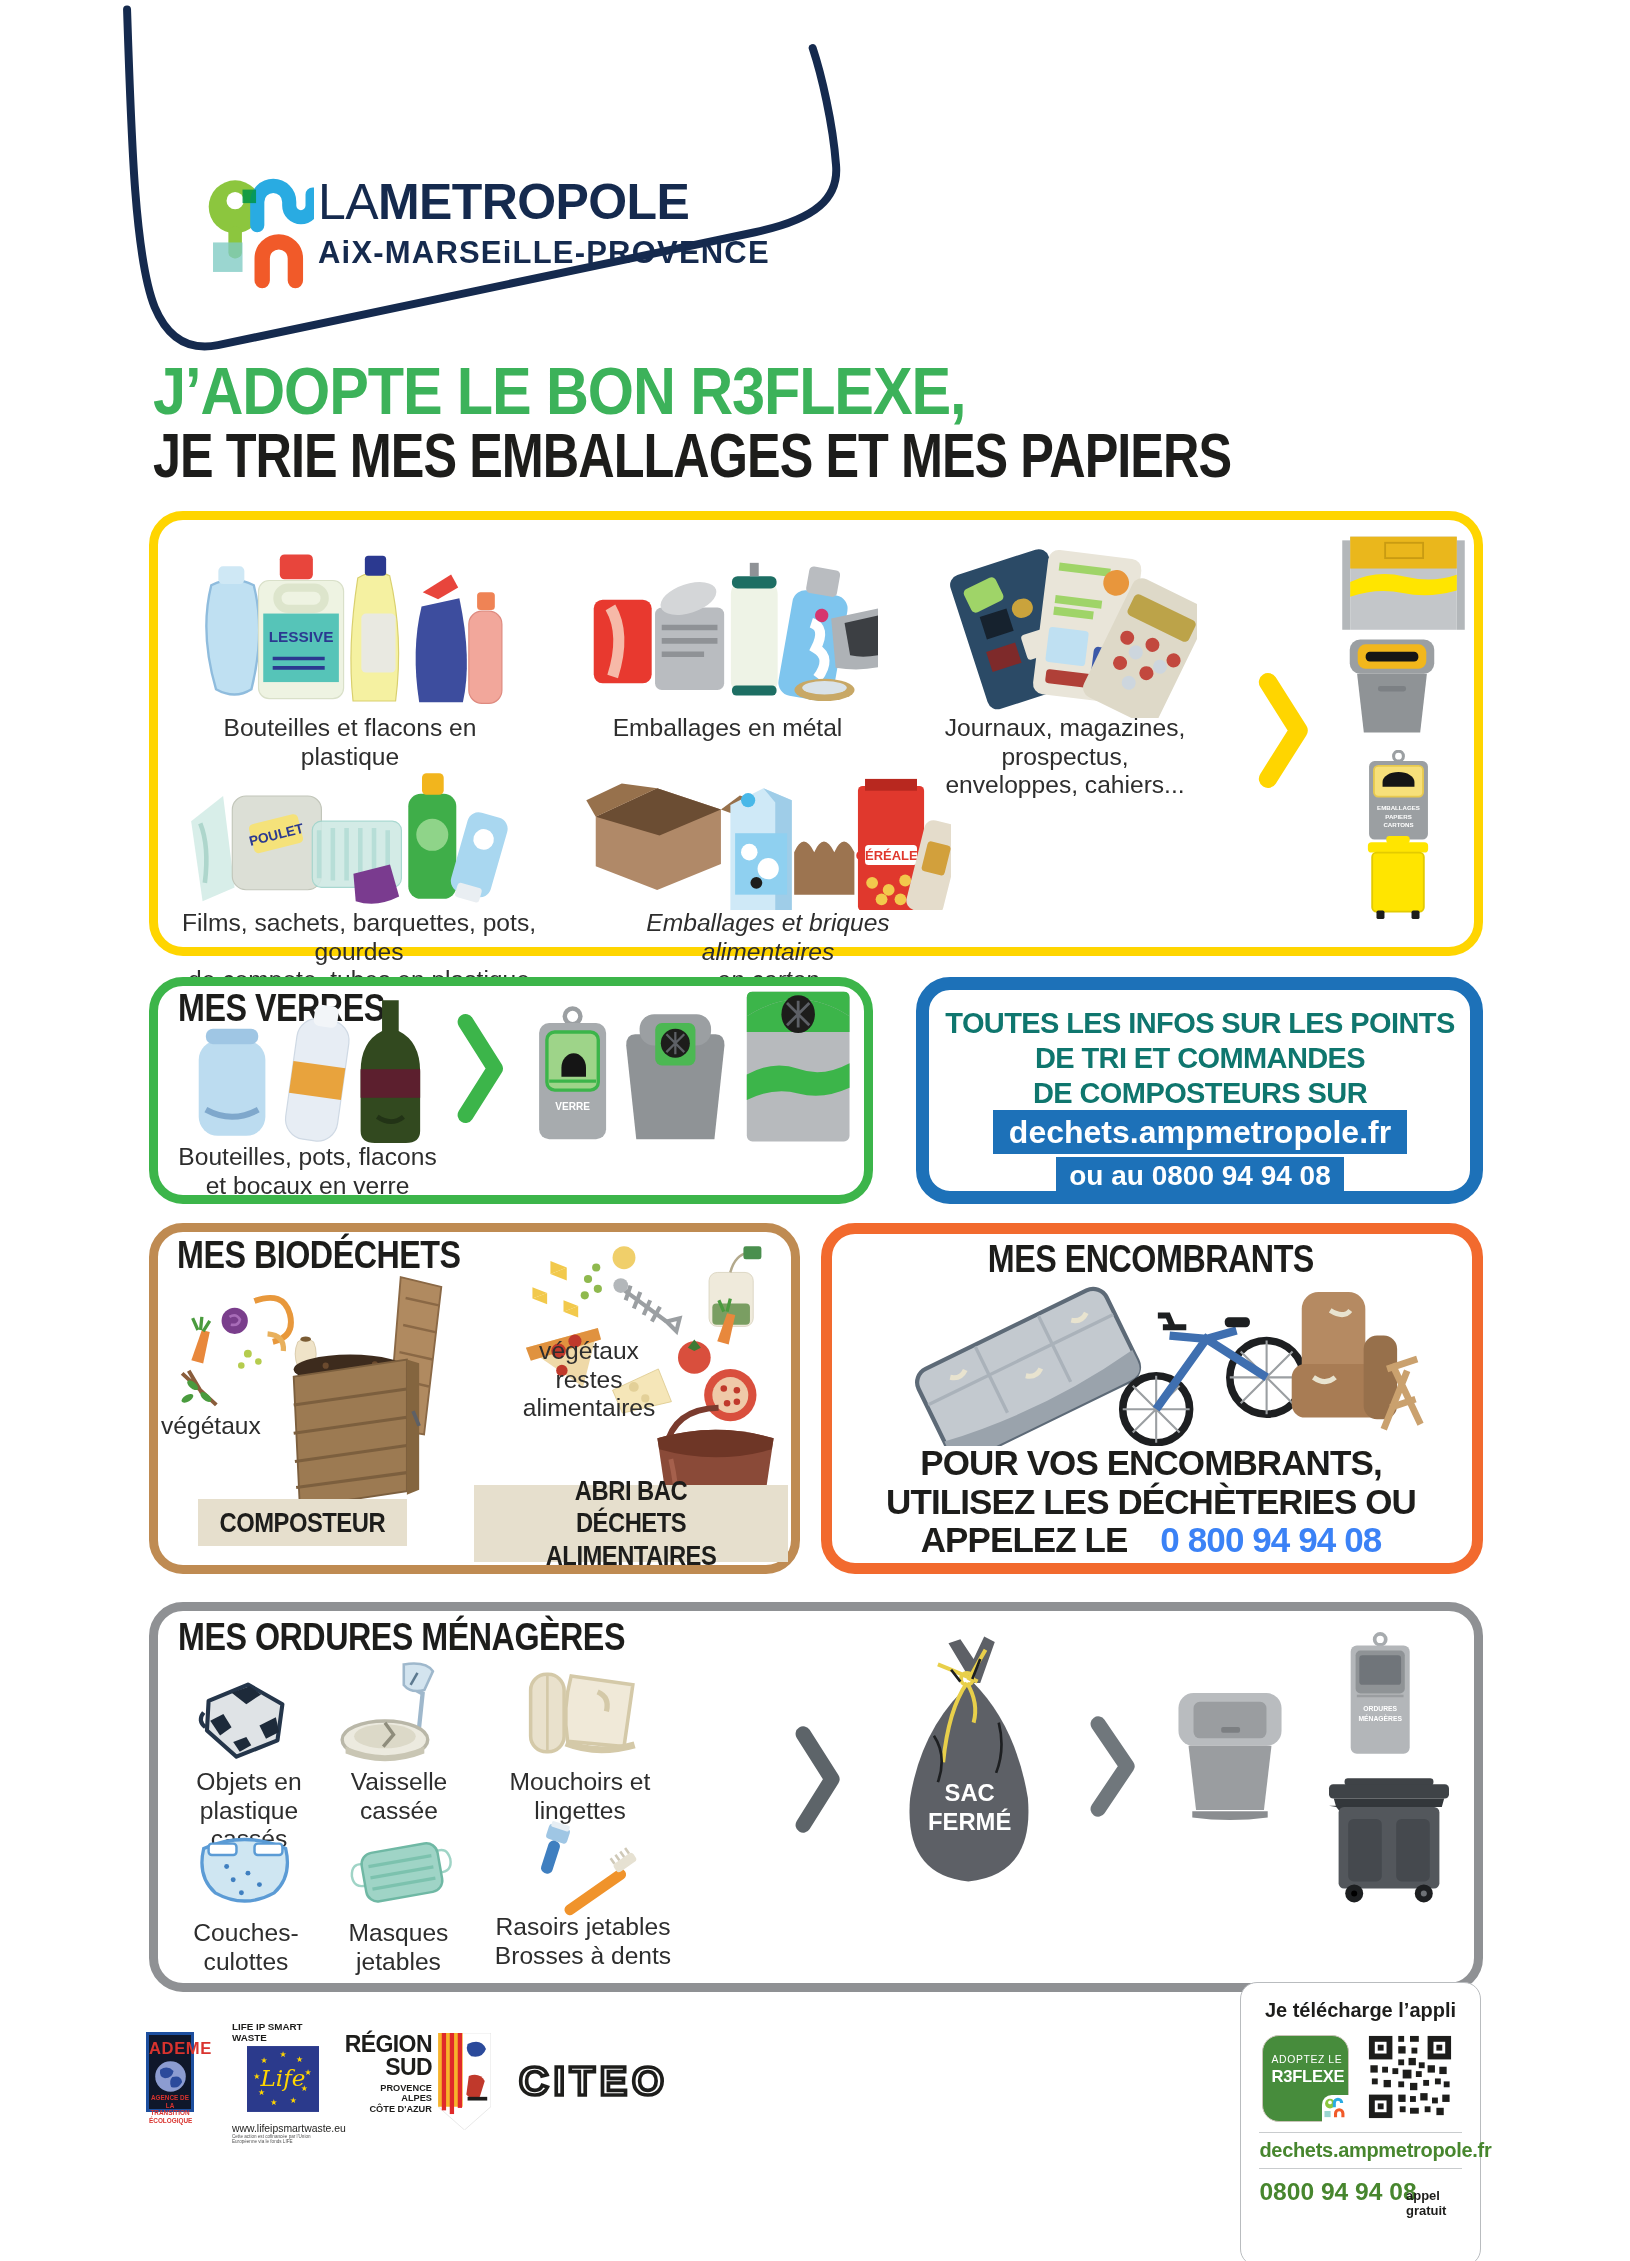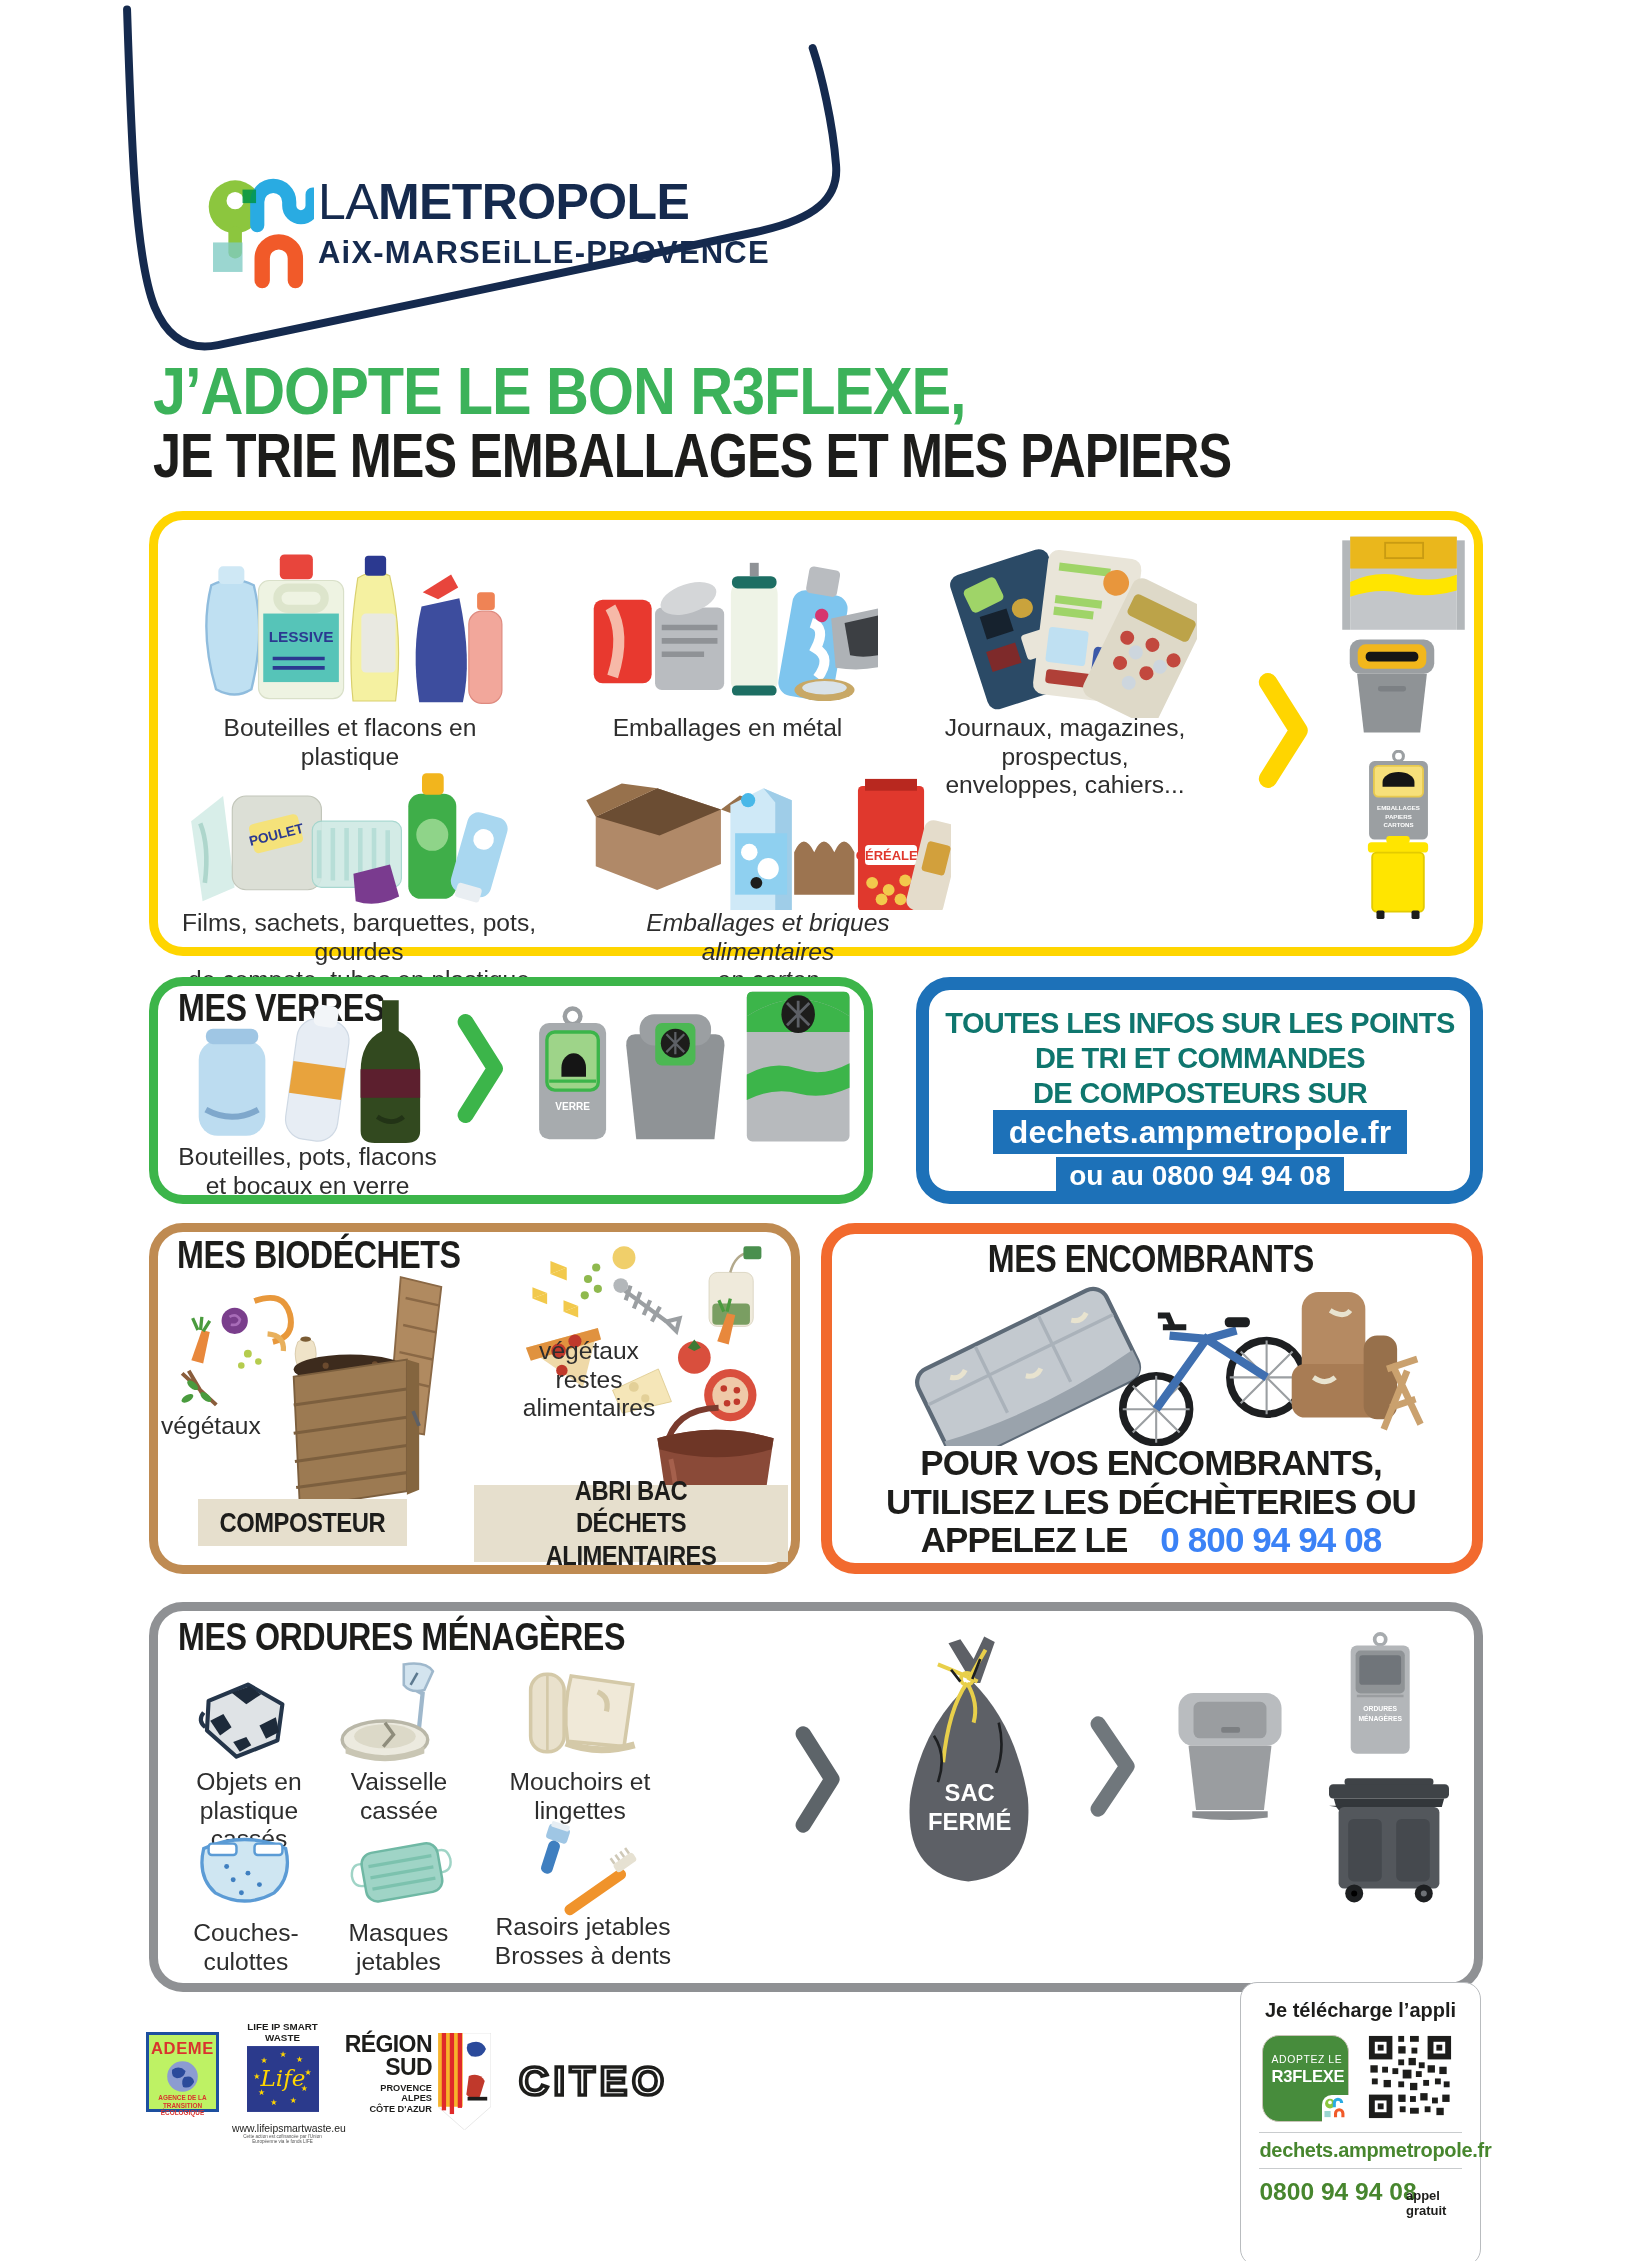--- a/index.html
+++ b/index.html
@@ -565,32 +565,32 @@
     <path d="M22 50 l10 12 12 -12 12 12 12 -12 12 12 12 -12 12 12 12 -12 12 12 12 -12 12 12 12 -12 12 12 10 -12 v-2 h-176 z" fill="#33373b"></path>
     <rect x="26" y="50" width="168" height="136" rx="9" fill="#53575c"></rect>
     <rect x="42" y="70" width="56" height="104" rx="9" fill="#45494e"></rect>
     <rect x="122" y="70" width="56" height="104" rx="9" fill="#45494e"></rect>
     <circle cx="52" cy="194" r="15" fill="#1d1f21"></circle>
       <circle cx="52" cy="194" r="5" fill="#6e7control4"></circle>
     <circle cx="168" cy="194" r="15" fill="#1d1f21"></circle>
       <circle cx="168" cy="194" r="5" fill="#6e7276"></circle>
   </svg>
 
-  <div class="abs" style="left:146px;top:2032px;width:73px;height:80px;border:3.1px solid #1d4f9f;box-sizing:border-box;background:#bef264;text-align:center;">
+  <div class="abs" style="left:146px;top:2032px;width:48px;height:80px;border:3.1px solid #1d4f9f;box-sizing:border-box;background:#0f172a;text-align:center;">
     <div style="color:#d9332e;font-weight:bold;font-size:16.6px;margin-top:3.7px;letter-spacing:0.6px;">ADEME</div>
     <svg width="33" height="33" viewBox="0 0 54 54" style="margin:1.2px auto 0;">
       <circle cx="27" cy="27" r="25" fill="#8c9cd1"></circle>
       <path d="M10 16 q12 -8 22 2 q-2 12 -14 12 q-10 -2 -8 -14 z M30 28 q14 -4 16 8 q-6 12 -18 8 q-4 -10 2 -16 z" fill="#2b4a9b"></path>
     </svg>
     <div class="pre" style="color:#d9332e;font-weight:bold;font-size:6.4px;line-height:1.2;margin-top:1.2px;">AGENCE DE LA
 TRANSITION
 ÉCOLOGIQUE</div>
   </div>
 
-  <div class="abs" style="left:232px;top:2021px;width:101px;text-align:center;">
+  <div class="abs" style="left:232px;top:2021px;width:101px;">
     <div style="font-size:9.8px;font-weight:bold;color:#1d1d1b;">LIFE IP SMART WASTE</div>
     <svg width="72" height="66" viewBox="0 0 118 108" style="margin:2.5px auto 0;">
       <rect width="118" height="108" fill="#2b3a8c"></rect>
       <g fill="#ffd500" font-size="13" text-anchor="middle" font-family="DejaVu Sans,sans-serif">
         <text x="59" y="18">★</text>
           <text x="86" y="26">★</text>
           <text x="100" y="48">★</text>
           <text x="94" y="74">★</text>
         <text x="76" y="94">★</text>
           <text x="44" y="96">★</text>

